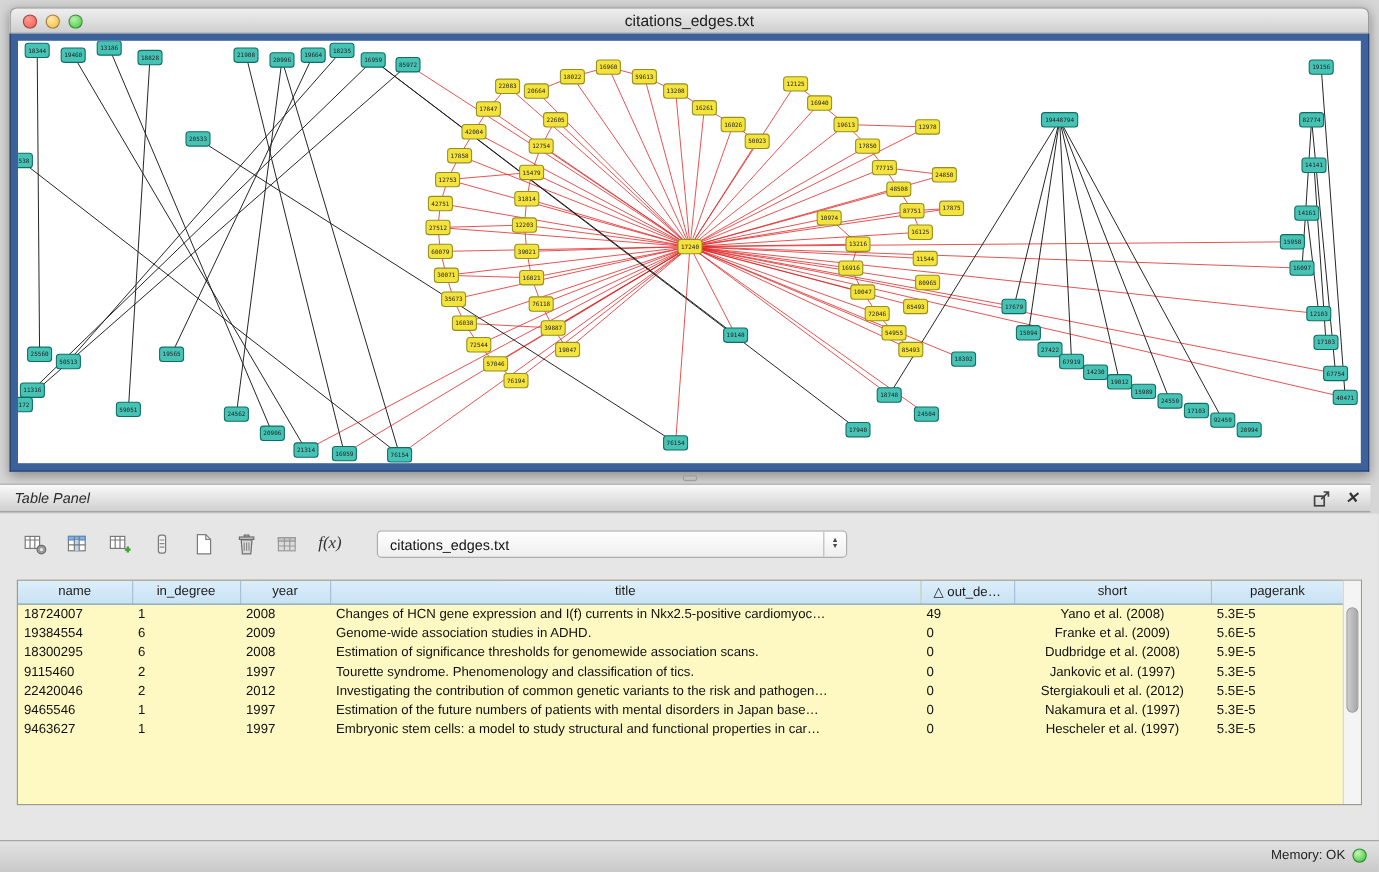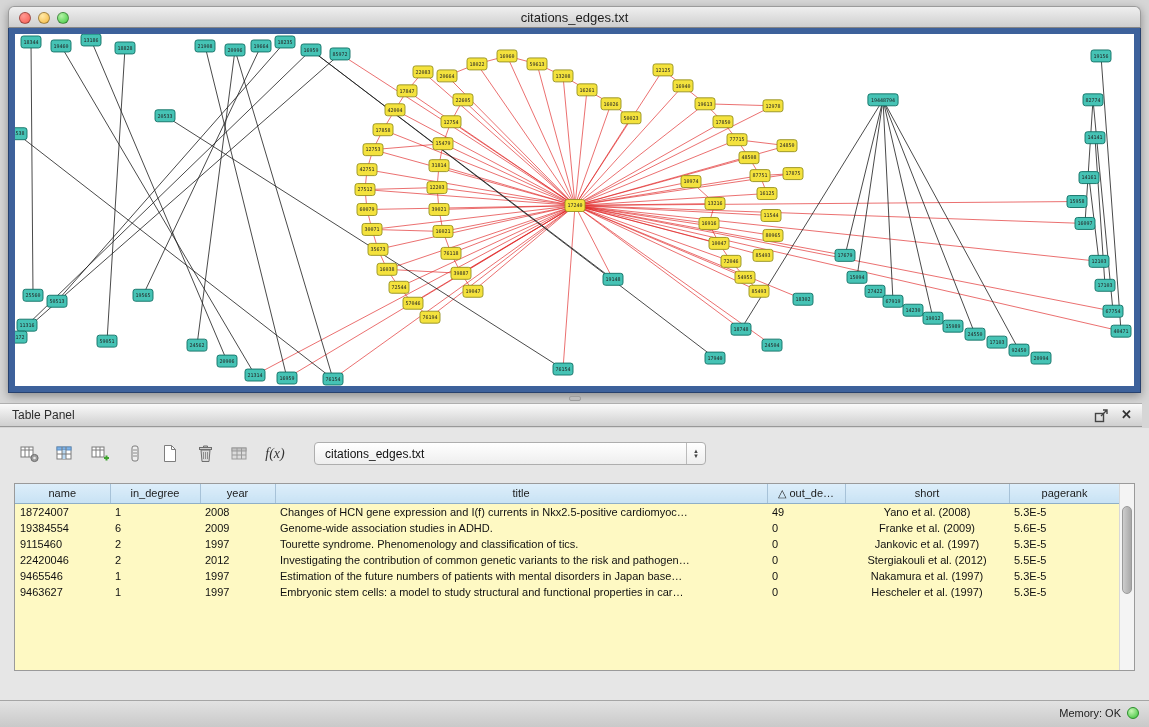--- a/index.html
+++ b/index.html
@@ -26,21 +26,21 @@
   .node-teal { fill:#46c3b5; stroke:#0e6e63; stroke-width:.9; }
   .node-yellow { fill:#f4e23d; stroke:#94901f; stroke-width:.9; }
   .node-label { font-family:"DejaVu Sans Mono", monospace; font-size:5px; fill:#222; text-anchor:middle; }
 
   
   #resize-handle { position:absolute; left:569px; top:396px; width:12px; height:5px;
     border-radius:2px; background:#bdbdbd; border:1px solid #9e9e9e; }
 
   
   #panel-header { position:absolute; left:0; top:403px; width:1142px; height:24px;
-    background:linear-gradient(#fafafa,#cfcfcf); border-top:1px solid #aeaeae; border-bottom:1px solid #989898; }
+    background:linear-gradient(#fafafa,#cfcfcf); border-top:1px solid #aeaeae; border-bottom:1px solid #989898;font-style:italic; }
   #panel-header .ph-title { position:absolute; left:12px; top:4px; font-size:12px; color:#2c2c2c; }
   #panel-header .ph-icons { position:absolute; right:10px; top:3px; display:flex; gap:12px; align-items:center; }
   .ph-close { font-size:13px; font-weight:bold; color:#333; line-height:16px; cursor:default; }
 
   #panel-body { position:absolute; left:0; top:428px; width:1149px; height:272px; background:#e6e6e6; }
 
   .toolbar { position:absolute; left:18px; top:14px; display:flex; align-items:center; gap:11px; }
   .tool-btn { width:24px; height:22px; display:flex; align-items:center; justify-content:center; }
   .fx { font-family:"Liberation Serif", serif; font-style:italic; font-size:14px; color:#333;text-align:center; }
 
@@ -788,20 +788,29 @@
         <tr>
           <td>19384554</td>
           <td>6</td>
           <td>2009</td>
           <td>Genome-wide association studies in ADHD.</td>
           <td>0</td>
           <td>Franke et al. (2009)</td>
           <td>5.6E-5</td>
         </tr>
         <tr>
+          <td>18300295</td>
+          <td>6</td>
+          <td>2008</td>
+          <td>Estimation of significance thresholds for genomewide association scans.</td>
+          <td>0</td>
+          <td>Dudbridge et al. (2008)</td>
+          <td>5.9E-5</td>
+        </tr>
+        <tr>
           <td>9115460</td>
           <td>2</td>
           <td>1997</td>
           <td>Tourette syndrome. Phenomenology and classification of tics.</td>
           <td>0</td>
           <td>Jankovic et al. (1997)</td>
           <td>5.3E-5</td>
         </tr>
         <tr>
           <td>22420046</td>

